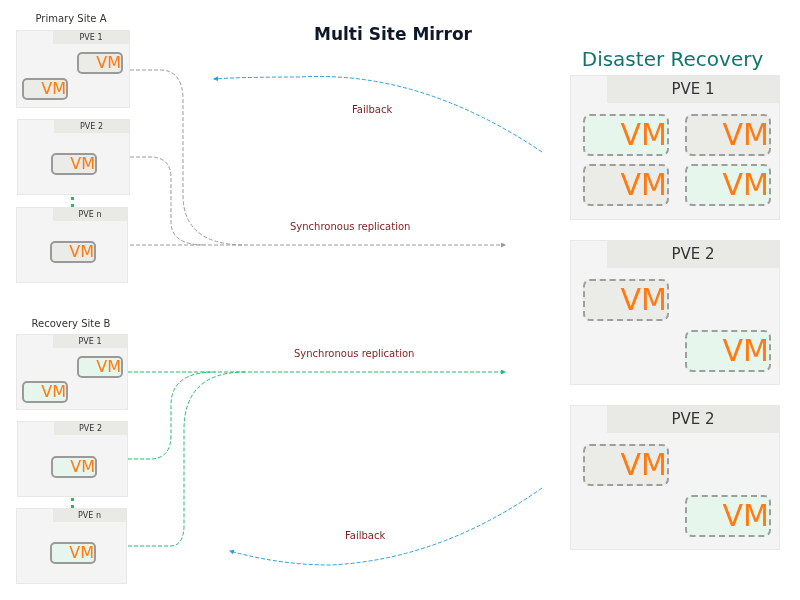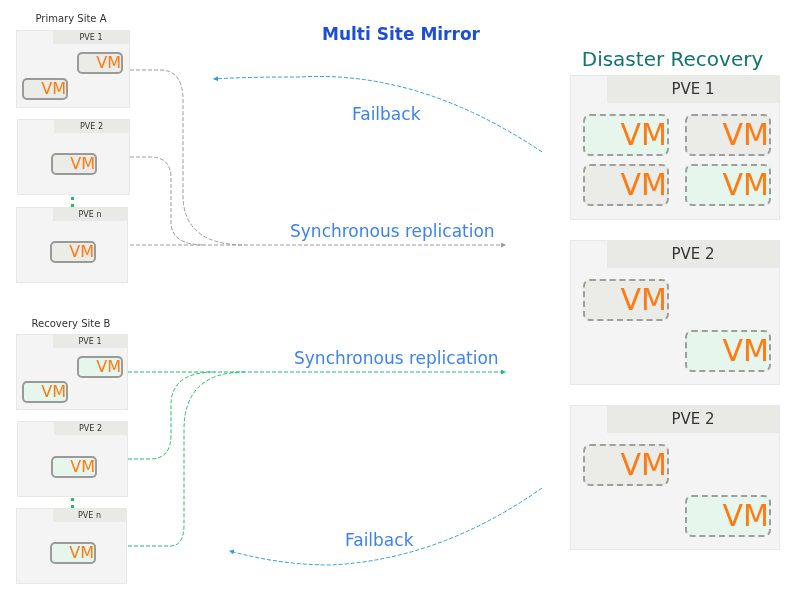--- a/index.html
+++ b/index.html
@@ -1,30 +1,30 @@
 <!DOCTYPE html>
 <html><head>
 <meta charset="utf-8">
 <style>
   html, body { margin:0; padding:0; background:#ffffff; }
   body { width:800px; height:600px; position:relative; overflow:hidden; font-family:"DejaVu Sans", sans-serif; color:#222; }
   .abs { position:absolute; }
-  .title { left:16px; width:770px; top:24px; text-align:center; font-weight:bold; font-size:17px; color:#1d4ed8; }
+  .title { left:8px; width:770px; top:24px; text-align:center; font-weight:bold; font-size:17px; color:#0f172a; }
   .site-label { font-size:10px; color:#333; text-align:center; }
   .node { position:absolute; background:#f4f4f4; border:1px solid #e8e8e6; box-sizing:border-box;padding-left:36px; }
   .node-head { background:#e9e9e5; text-align:center; color:#333; box-sizing:border-box; }
   .small .node-head { height:13px; font-size:8px; line-height:13px; }
   .large .node-head { height:27px; font-size:15px; line-height:27px; }
   .vm { position:absolute; box-sizing:border-box; color:#ff7a12; text-align:right; border-radius:5px; }
   .vm.small { width:46px; height:22px; border:2px solid #9a9a9a; font-size:16px; line-height:18px; }
   .vm.large { width:86px; height:42px; border:2px dashed #9e9e9e; font-size:30px; line-height:38px; border-radius:7px; }
   .vm.gray { background:#ebebe8; }
   .vm.green { background:#e6f6ec; }
   .dots { position:absolute; width:3px; height:10px; border-left:3px dotted #1fbf6a; }
-  .label { font-size:17px; color:#3b82f6; }
+  .label { font-size:10px; color:#7f1d1d; }
   svg.conn { position:absolute; left:0; top:0; }
 </style>
 </head>
 <body>
 
 <svg class="conn" width="800" height="600">
   <defs>
     <marker id="arrG" markerWidth="5" markerHeight="5" refX="4" refY="2.5" orient="auto">
         <path d="M0,0 L5,2.5 L0,5 z" fill="#9a9a9a"></path>
       </marker>

